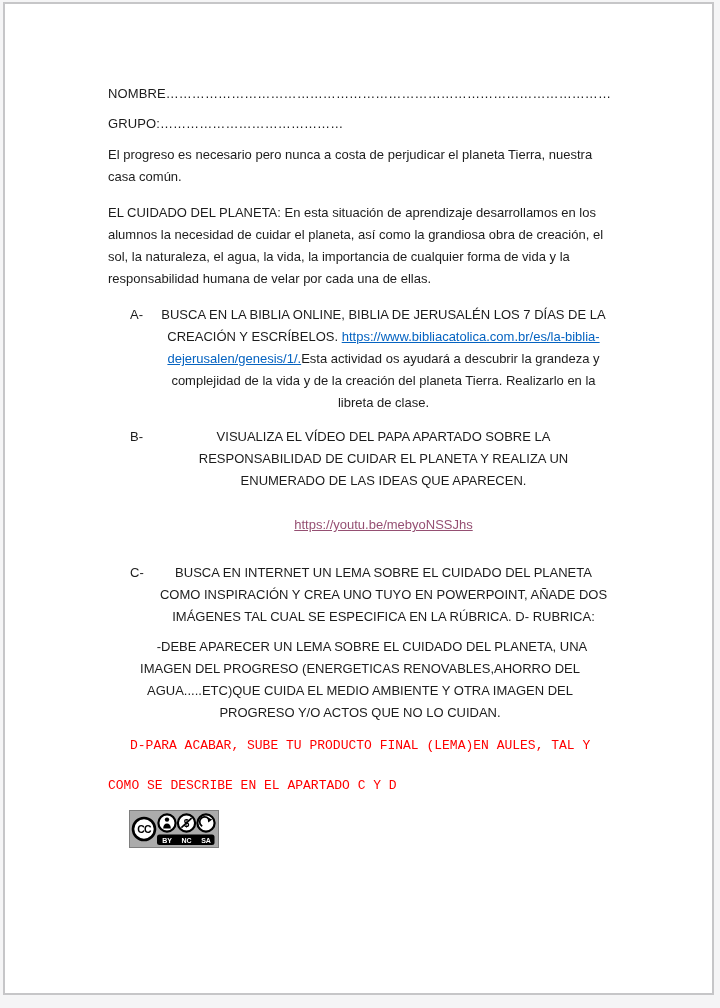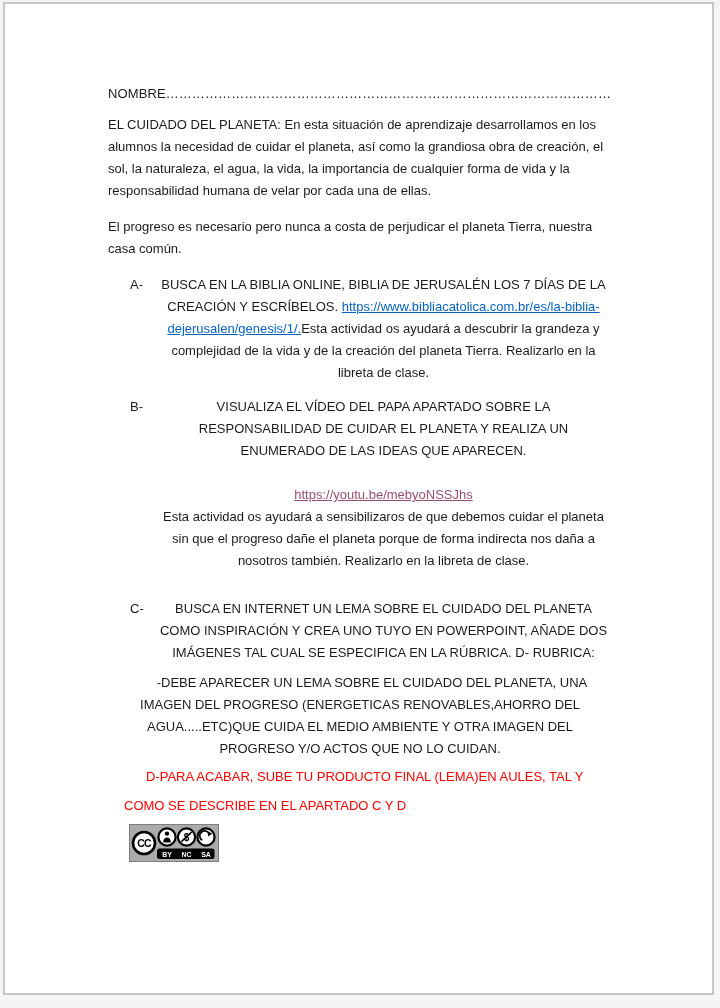--- a/index.html
+++ b/index.html
@@ -48,57 +48,58 @@
     cursor: pointer;
     display: inline-block;
   }
   .rubrica-para {
     text-indent: 24px;
     margin: 0 0 0 0;
     text-align: center;
   }
   .red-para {
     color: #FF0000;
-    line-height: 29px;
+    line-height: 40px;
     text-indent: 22px;
-    margin: 2px 0 4px 16px;
+    margin: 2px 0 4px 0;
+    font-family: Liberation Mono, monospace;
   }
   .cc-badge {
     margin-left: 21px;
     margin-top: 2px;
     width: 90px; height: 38px;
     display: block;
   }
 </style>
 </head>
 <body>
 
 <div class="page">
   <div class="content">
 
     <div class="fill-line">NOMBRE…………………………………………………………………………………………………………………………………………………………….</div>
+    <div class="fill-line">GRUPO:……………………………………</div>
+
+    <p class="para">El progreso es necesario pero nunca a costa de perjudicar el planeta Tierra, nuestra casa común.</p>
 
     <p class="para">EL CUIDADO DEL PLANETA: En esta situación de aprendizaje desarrollamos en los alumnos la necesidad de cuidar el planeta, así como la grandiosa obra de creación, el sol, la naturaleza, el agua, la vida, la importancia de cualquier forma de vida y la responsabilidad humana de velar por cada una de ellas.</p>
-
-    <p class="para">El progreso es necesario pero nunca a costa de perjudicar el planeta Tierra, nuestra casa común.</p>
 
     <div class="list-item item-a">
       <span class="marker">A-</span>
       <div class="item-body">
         <span>BUSCA EN LA BIBLIA ONLINE, BIBLIA DE JERUSALÉN LOS 7 DÍAS DE LA CREACIÓN Y ESCRÍBELOS. </span><a class="link-blue">https://www.bibliacatolica.com.br/es/la-biblia-dejerusalen/genesis/1/.</a><span>Esta actividad os ayudará a descubrir la grandeza y complejidad de la vida y de la creación del planeta Tierra. Realizarlo en la libreta de clase.</span>
       </div>
     </div>
 
     <div class="list-item item-b">
       <span class="marker">B-</span>
       <div class="item-body">
         <div>VISUALIZA EL VÍDEO DEL PAPA APARTADO SOBRE LA RESPONSABILIDAD DE CUIDAR EL PLANETA Y REALIZA UN ENUMERADO DE LAS IDEAS QUE APARECEN.</div>
         <div class="blank-line"></div>
         <a class="link-visited">https://youtu.be/mebyoNSSJhs</a>
-        <div>Esta actividad os ayudará a sensibilizaros de que debemos cuidar el planeta sin que el progreso dañe el planeta porque de forma indirecta nos daña a nosotros también. Realizarlo en la libreta de clase.</div>
       </div>
     </div>
 
     <div class="list-item item-c">
       <span class="marker">C-</span>
       <div class="item-body">
         <span>BUSCA EN INTERNET UN LEMA SOBRE EL CUIDADO DEL PLANETA COMO INSPIRACIÓN Y CREA UNO TUYO EN POWERPOINT, AÑADE DOS IMÁGENES TAL CUAL SE ESPECIFICA EN LA RÚBRICA. D- RUBRICA:</span>
       </div>
     </div>
 

